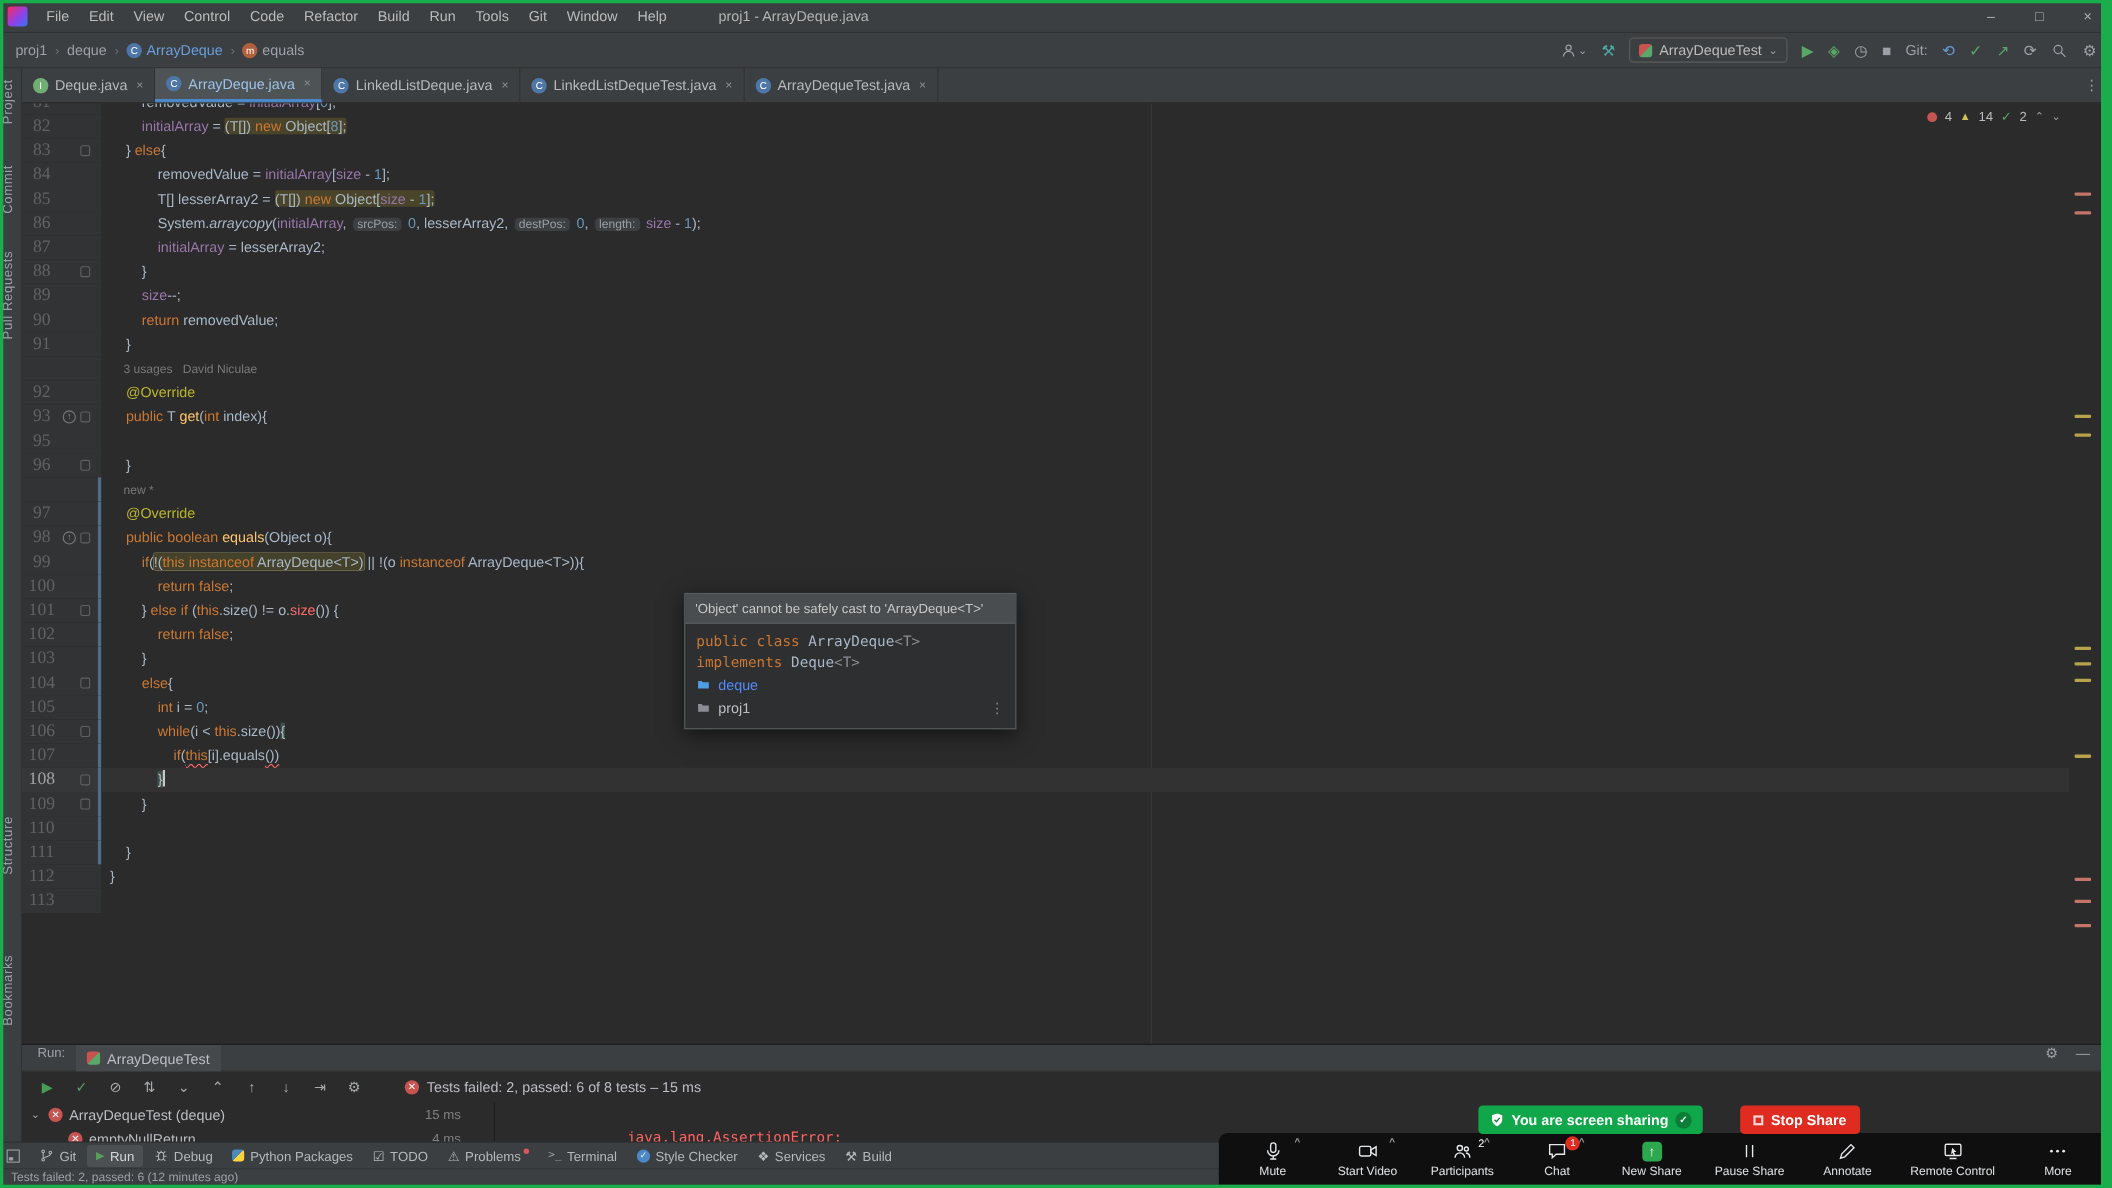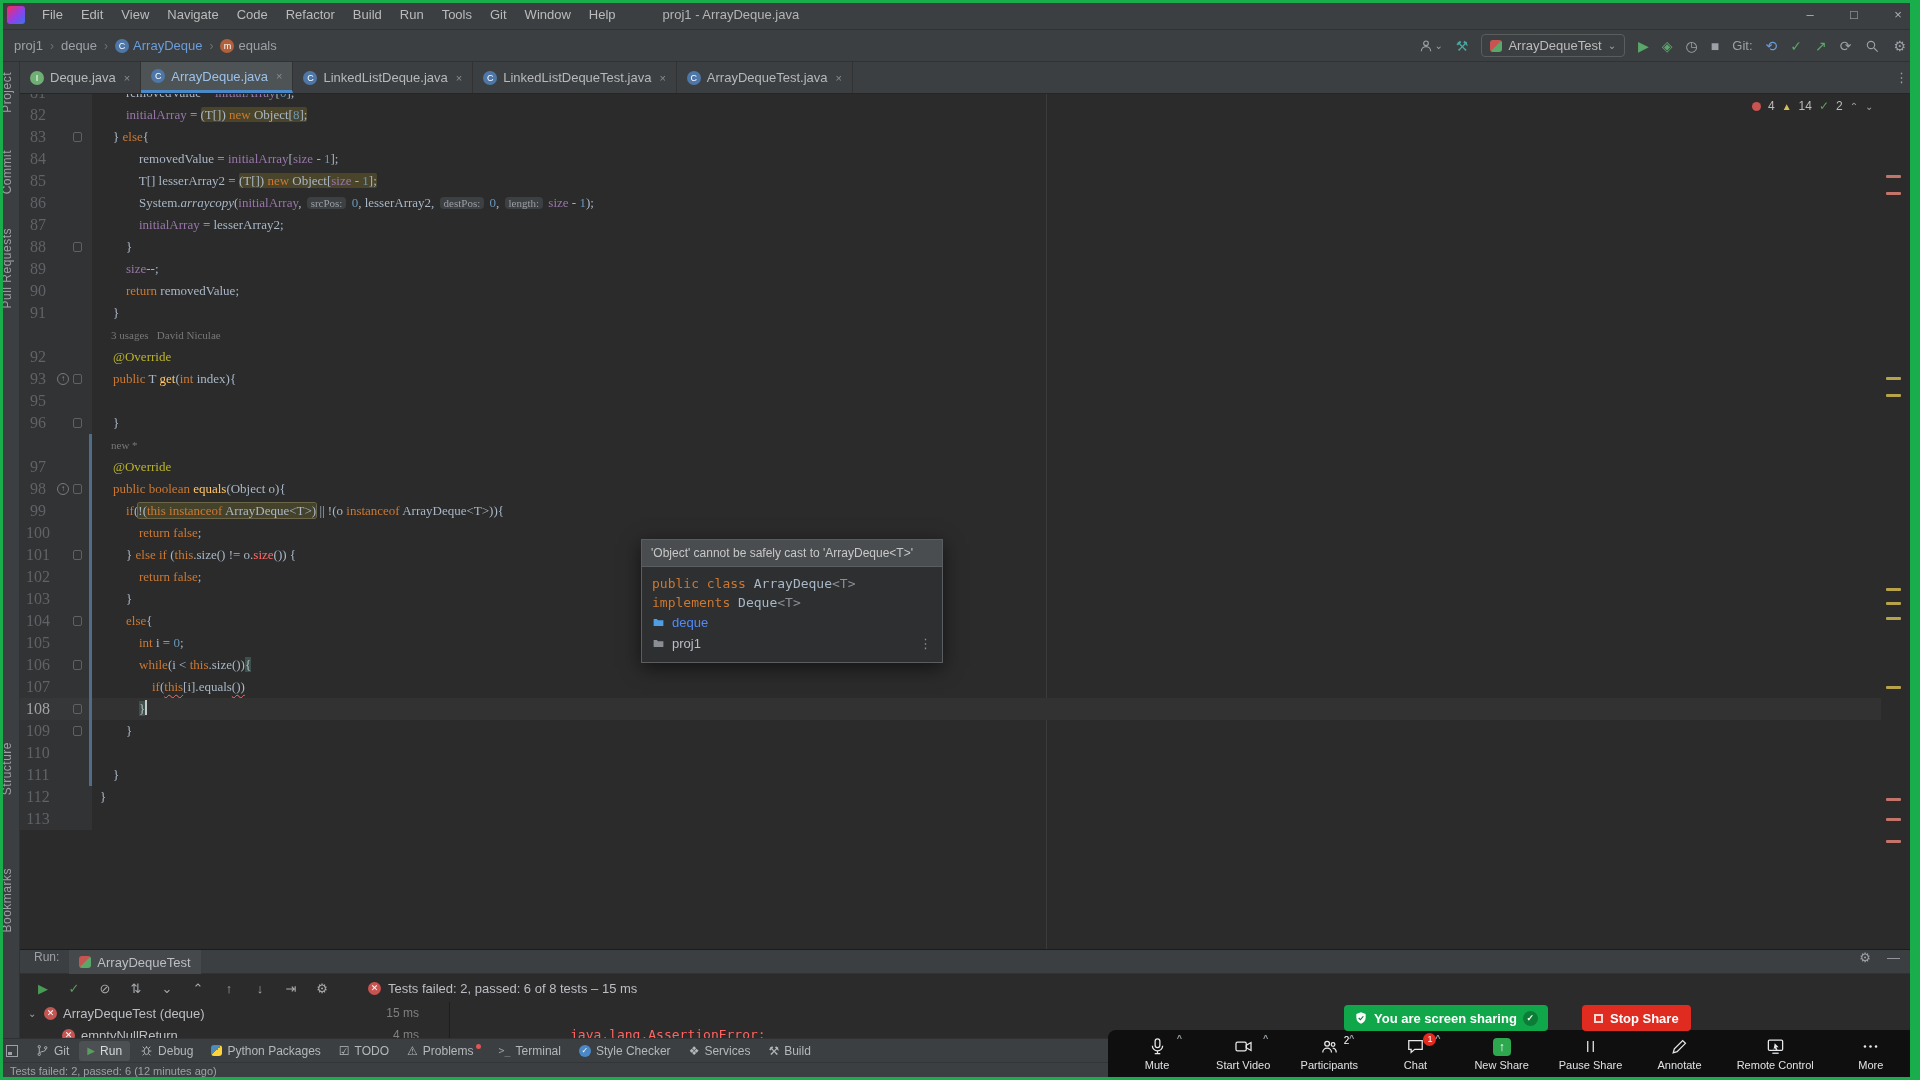--- a/index.html
+++ b/index.html
@@ -40,21 +40,21 @@
   .tab-close{color:#8a8d8f;font-size:11px;margin-left:2px}
   #tab-more{margin-left:auto;display:flex;align-items:center;padding:0 12px;color:#9da0a6}
 
   
   #leftstrip{left:0;top:62px;width:20px;height:976px;background:#3c3f41;border-right:1px solid #323232}
   .vlabel{position:absolute;left:0;width:20px;writing-mode:vertical-rl;transform:rotate(180deg);color:#9da0a6;font-size:12px;letter-spacing:.5px;text-align:center}
 
   
   #editor{left:20px;top:94px;width:1861px;height:855px;overflow:hidden}
   #guide{left:1046px;top:94px;width:1px;height:855px;background:#393b3d}
-  .code{font-family:Liberation Serif, serif;font-size:13px;white-space:pre}
+  .code{font-family:Liberation Sans, sans-serif;font-size:13px;white-space:pre}
   .row{display:flex;height:22px;line-height:22px}
   .row.clip{margin-top:-12px}
   .gut{width:72px;flex:none;background:#313335;display:flex;align-items:center}
   .ln{width:36px;text-align:center;color:#606366;font-family:Liberation Serif, serif;font-size:16px}
   .gic{width:14px;height:22px;display:flex;align-items:center;justify-content:center}
   .gic.ovr::before{content:"\2191";font-size:8px;color:#8c8f92;border:1px solid #77797c;border-radius:50%;width:10px;height:10px;line-height:9px;text-align:center;display:block}
   .gic.mark::before{content:"";width:7px;height:8px;border:1px solid #5f6264;border-radius:2px;display:block}
   .chgbar{width:3px;height:22px;margin-left:auto}
   .chgbar.on{background:#4f6c88}
   .codewrap{flex:1;padding-left:8px}
@@ -73,21 +73,21 @@
 
   
   #inspections{left:1752px;top:99px;display:flex;align-items:center;gap:7px;font-size:12px;color:#bbb}
   .insp-err{width:9px;height:9px;border-radius:50%;background:#c75450;display:inline-block}
   .insp-warn{color:#d6bf55;font-size:10px}
   .insp-ok{color:#5c9e5e}
   .insp-chev{color:#9da0a6;font-size:10px}
   .smark{position:absolute;width:15px;height:3px;left:1886px;border-radius:1px}
 
   
-  #tooltip{left:641px;top:539px;width:302px;background:#2d2f31;border:1px solid #5b5e60;box-shadow:0 5px 18px rgba(0,0,0,.55);z-index:40}
+  #tooltip{left:622px;top:539px;width:302px;background:#2d2f31;border:1px solid #5b5e60;box-shadow:0 5px 18px rgba(0,0,0,.55);z-index:40}
   .tt-title{background:#4a4d4f;color:#c8c8c8;font-size:12px;padding:6px 9px;border-bottom:1px solid #5b5e60}
   .tt-body{padding:7px 10px 8px}
   .tt-sig{font-family:"DejaVu Sans Mono",monospace;font-size:13px;line-height:19px}
   .gdim{color:#8a8d93}
   .tt-row{display:flex;align-items:center;gap:7px;height:21px;font-size:13px;color:#bcbec4}
   .tt-row svg{width:13px;height:13px}
   .link{color:#548af7}
   .tt-dots{margin-left:auto;color:#8a8d93}
 
   
@@ -143,21 +143,21 @@
 </style>
 </head>
 <body>
 
 <div id="titlebar" class="abs">
   <span class="logo"></span>
   <span id="menu-bar" style="display:flex">
       <span class="menu-item">File</span>
       <span class="menu-item">Edit</span>
       <span class="menu-item">View</span>
-      <span class="menu-item">Navigate</span>
+      <span class="menu-item">Control</span>
       <span class="menu-item">Code</span>
       <span class="menu-item">Refactor</span>
       <span class="menu-item">Build</span>
       <span class="menu-item">Run</span>
       <span class="menu-item">Tools</span>
       <span class="menu-item">Git</span>
       <span class="menu-item">Window</span>
       <span class="menu-item">Help</span>
     </span>
   <span id="win-title">proj1 - ArrayDeque.java</span>

